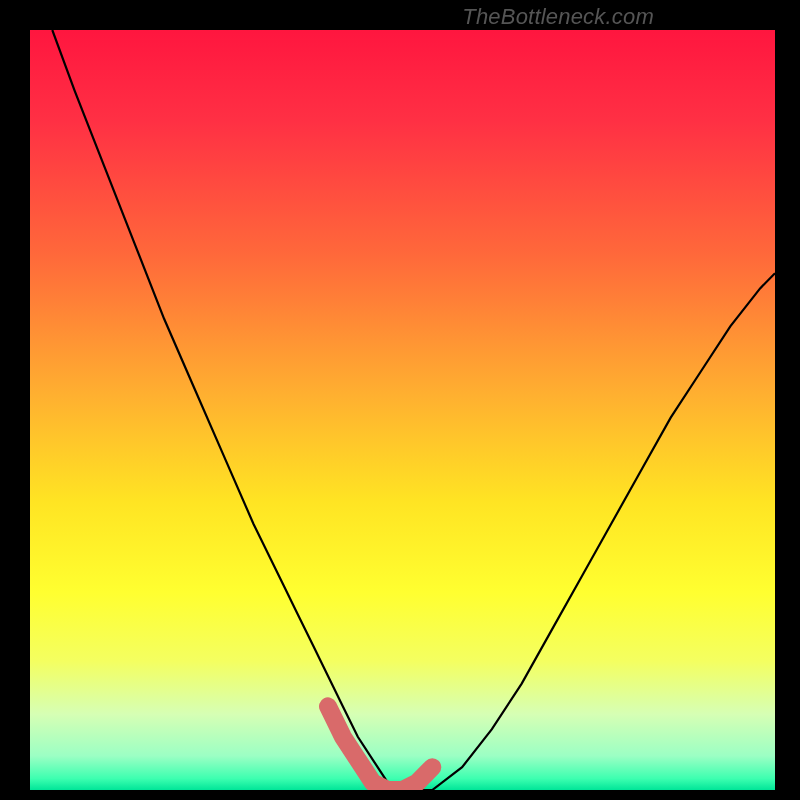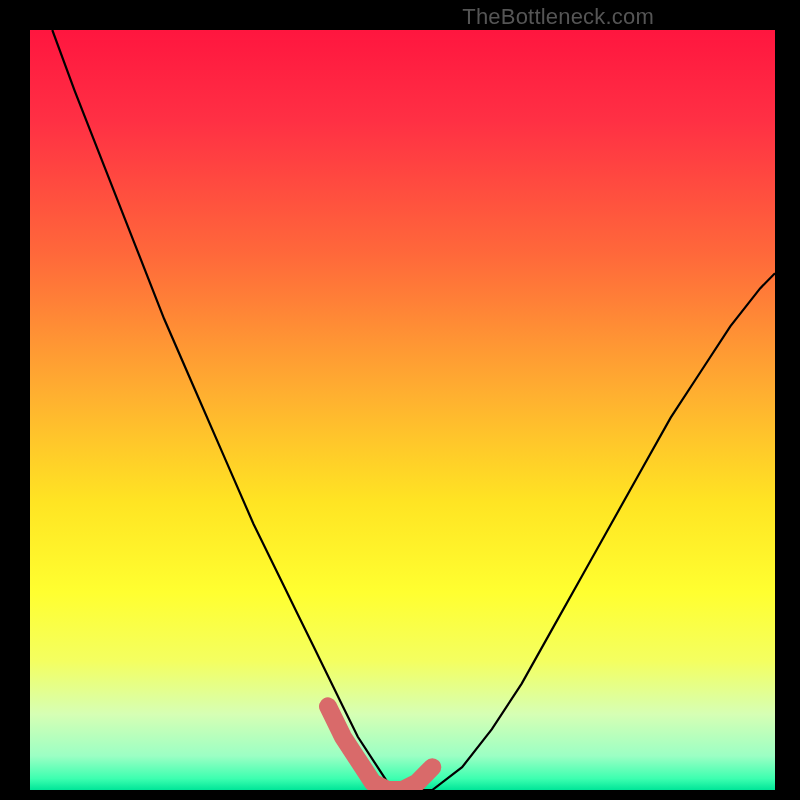--- a/index.html
+++ b/index.html
@@ -9,20 +9,21 @@
     height: 800px;
     background: #000;
     font-family: Arial, Helvetica, sans-serif;
     overflow: hidden;
   }
   .frame {
     position: relative;
     width: 668px;
     height: 800px;
     background: #000;
+    font-style: italic;
   }
   .watermark {
     position: absolute;
     top: 4px;
     right: 14px;
     color: #555;
     font-size: 22px;
     font-weight: 500;
     letter-spacing: 0.2px;
     user-select: none;

